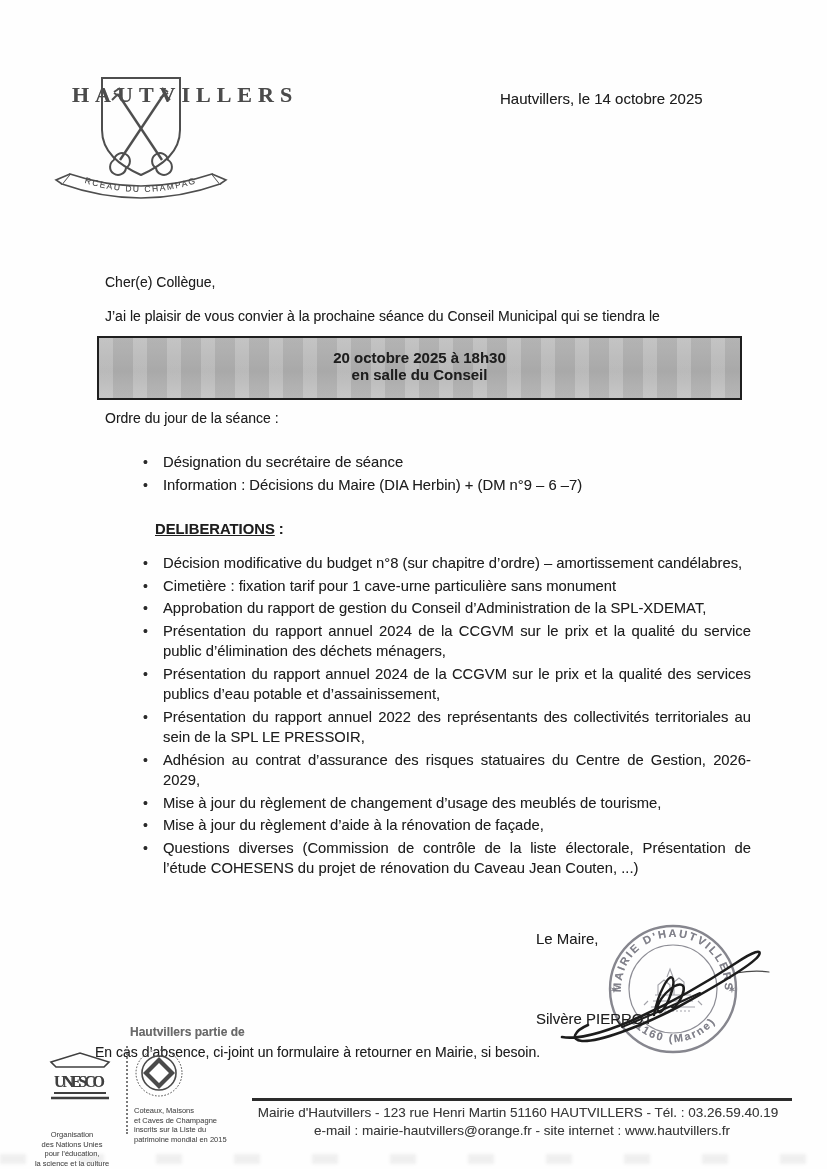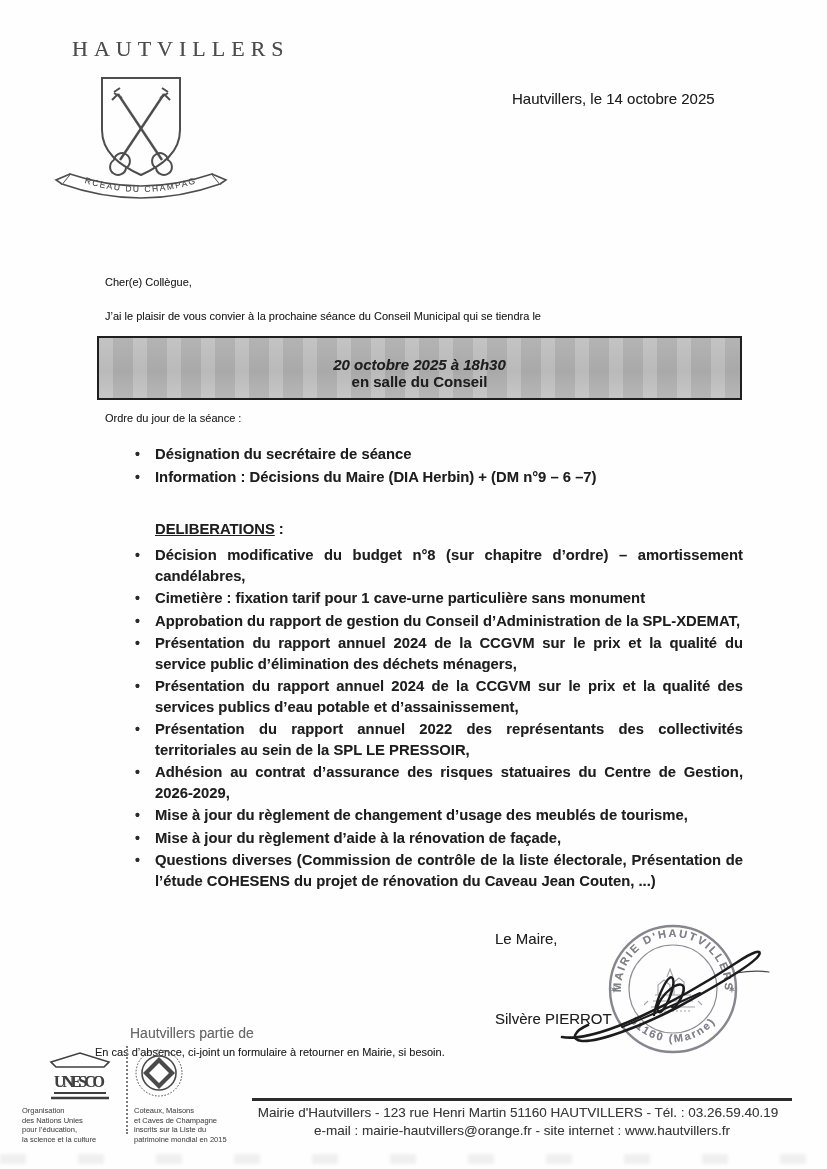--- a/index.html
+++ b/index.html
@@ -12,65 +12,65 @@
     color:#1e1e1e;
     overflow:hidden;
   }
   .doc{ text-shadow:0 0 .5px rgba(45,45,45,.35); }
   .abs{position:absolute;}
 
   
   .commune{
     font-family:"Liberation Serif",serif;
     font-size:22px;letter-spacing:6px;
-    color:#4b4b4b;font-weight:400;
+    color:#4b4b4b;font-weight:700;margin-top:46px;
   }
 
   
   .dateline{font-size:15px;}
 
   
-  .bodytext{font-size:11px;line-height:20px;}
+  .bodytext{font-size:14px;line-height:20px;}
 
   
   .meetingbox{
     left:97px;top:336px;width:641px;height:60px;
     border:2px solid #1f1f1f;
     background:
       repeating-linear-gradient(90deg, rgba(255,255,255,.10) 0 14px, rgba(0,0,0,.05) 14px 34px),
       linear-gradient(180deg,#bdbdbd,#b2b2b2 55%,#c0c0c0);
     text-align:center;
   }
-  .meetingbox .l1{margin-top:18px;font-weight:bold;font-size:15px;font-style:italic;}
+  .meetingbox .l1{margin-top:11px;font-weight:bold;font-size:15px;}
   .meetingbox .l2{font-weight:bold;font-size:15px;}
 
   
-  ul.blist{list-style:none;margin:0;padding:0;font-weight:bold;}
+  ul.blist{list-style:none;margin:8px;padding:0;}
   ul.blist li{
     position:relative;padding-left:27px;
     font-size:14.8px;line-height:20.5px;
     margin-bottom:2px;
   }
   ul.blist li::before{
     content:"•";position:absolute;left:7px;top:0;
     font-size:14px;color:#2a2a2a;
   }
   .justify li{text-align:justify;}
   .delibhead{
     font-size:14.8px;font-weight:bold;
     text-decoration:underline;
   }
   .delibhead-colon{font-weight:bold;}
 
   
-  .closing{font-size:15px;}
+  .closing{font-size:15px;margin-left:41px;}
 
   
   .tinycap{font-size:7.5px;line-height:9.5px;color:#575757;}
-  .tinynote{font-size:14px;color:#6a6a6a;}
+  .tinynote{font-size:12px;color:#6a6a6a;font-weight:bold;}
   .dotsep{border-left:2px dotted #7a7a7a;height:88px;}
 
   
   .footline{left:252px;top:1098px;width:540px;border-top:3px solid #2c2c2c;}
   .contact{width:540px;text-align:center;font-size:13.5px;color:#3a3a3a;line-height:18px;}
 
   
   .scanband{
     left:0;top:1154px;width:827px;height:10px;
     background:repeating-linear-gradient(90deg,
@@ -106,21 +106,21 @@
     </g>
 
     <path d="M18,112 Q89,136 160,112 L168,122 Q89,150 10,122 Z" fill="#fff" stroke="#4e4e4e" stroke-width="1.6"></path>
     <path d="M18,112 L4,118 L10,122" fill="#fff" stroke="#4e4e4e" stroke-width="1.6"></path>
     <path d="M160,112 L174,118 L168,122" fill="#fff" stroke="#4e4e4e" stroke-width="1.6"></path>
     <text font-family="Liberation Sans,sans-serif" font-size="8.5" letter-spacing="1.6" fill="#4e4e4e">
       <textPath href="#bannerPath" startOffset="50%" text-anchor="middle">BERCEAU DU CHAMPAGNE</textPath>
     </text>
   </svg>
 
-  <div class="abs dateline" style="left:500px;top:90px;margin-left:12px;">Hautvillers, le 14 octobre 2025</div>
+  <div class="abs dateline" style="left:500px;top:90px;">Hautvillers, le 14 octobre 2025</div>
 
   <div class="abs bodytext" style="left:105px;top:272px;">Cher(e) Collègue,</div>
   <div class="abs bodytext" style="left:105px;top:306px;width:640px;">J’ai le plaisir de vous convier à la prochaine séance du Conseil Municipal qui se tiendra le</div>
 
   <div class="abs meetingbox">
     <div class="l1">20 octobre 2025 à 18h30</div>
     <div class="l2">en salle du Conseil</div>
   </div>
 
   <div class="abs bodytext" style="left:105px;top:408px;">Ordre du jour de la séance :</div>
@@ -197,21 +197,21 @@
   </svg>
 
   <div class="abs dotsep" style="left:126px;top:1046px;"></div>
 
   <svg class="abs" style="left:134px;top:1048px;" width="50" height="50" viewBox="0 0 50 50">
     <circle cx="25" cy="25" r="23" fill="none" stroke="#4a4a4a" stroke-width="1" stroke-dasharray="1.6,1.6"></circle>
     <circle cx="25" cy="25" r="17" fill="none" stroke="#4a4a4a" stroke-width="1.6"></circle>
     <path d="M25,9 L41,25 L25,41 L9,25 Z M25,15 L35,25 L25,35 L15,25 Z" fill="#4a4a4a" fill-rule="evenodd"></path>
   </svg>
 
-  <div class="abs tinycap" style="left:22px;top:1106px;width:100px;text-align:left;">
+  <div class="abs tinycap" style="left:22px;top:1130px;width:100px;text-align:center;">
     <div>Organisation</div>
     <div>des Nations Unies</div>
     <div>pour l’éducation,</div>
     <div>la science et la culture</div>
   </div>
 
   <div class="abs tinycap" style="left:134px;top:1106px;width:120px;">
     <div>Coteaux, Maisons</div>
     <div>et Caves de Champagne</div>
     <div>inscrits sur la Liste du</div>

